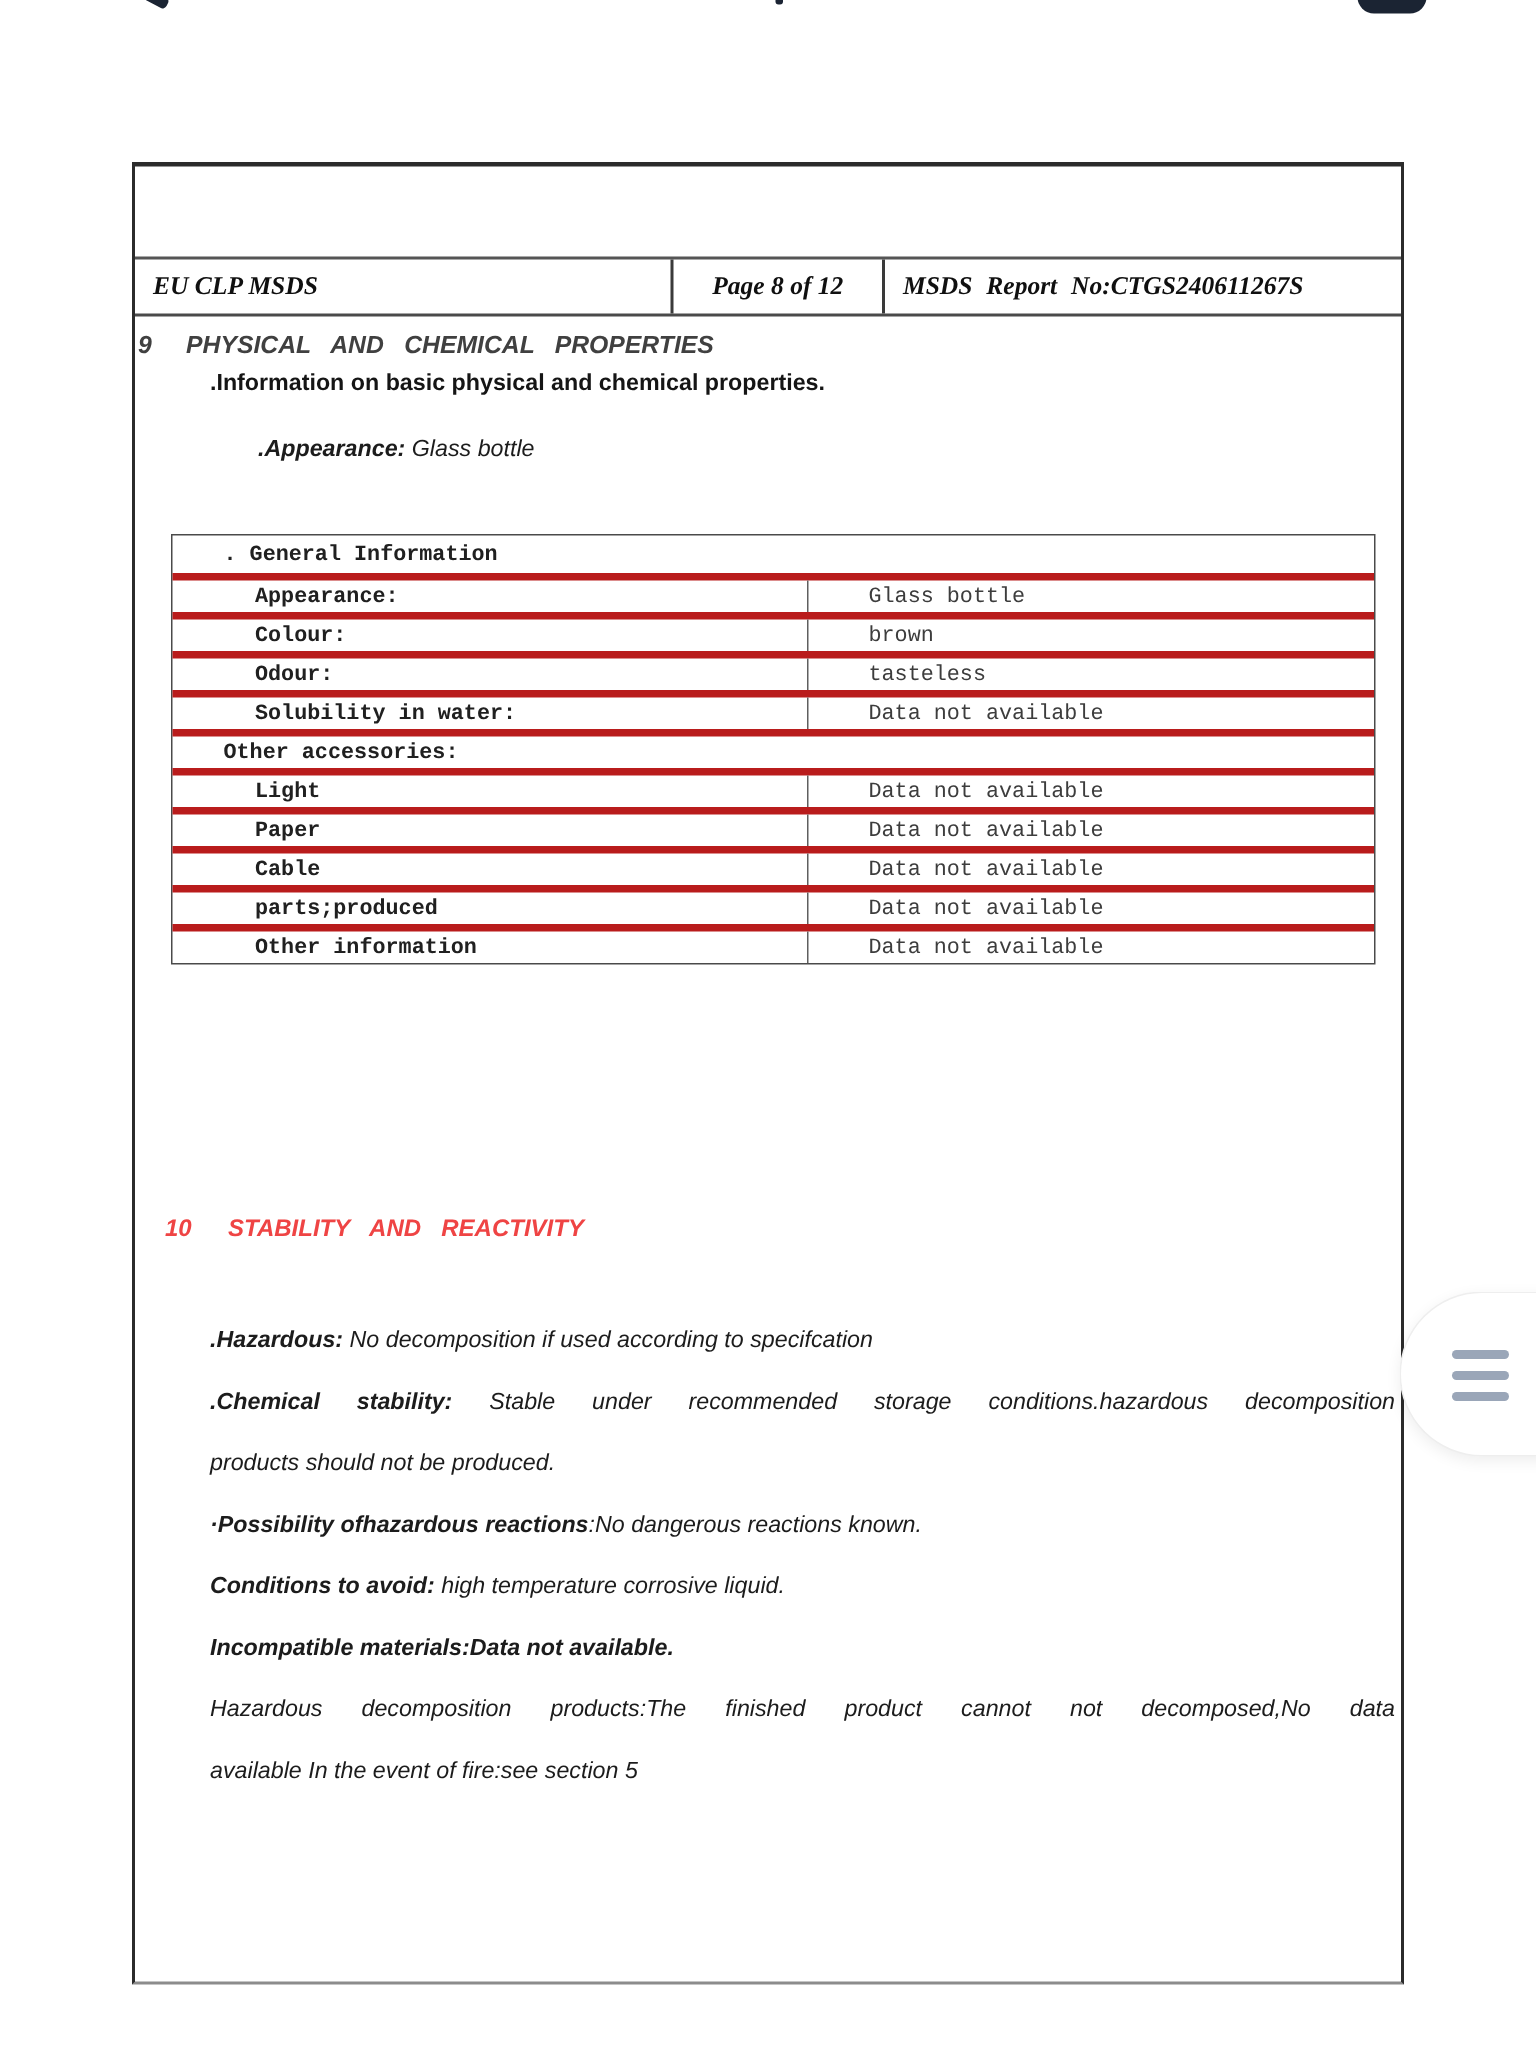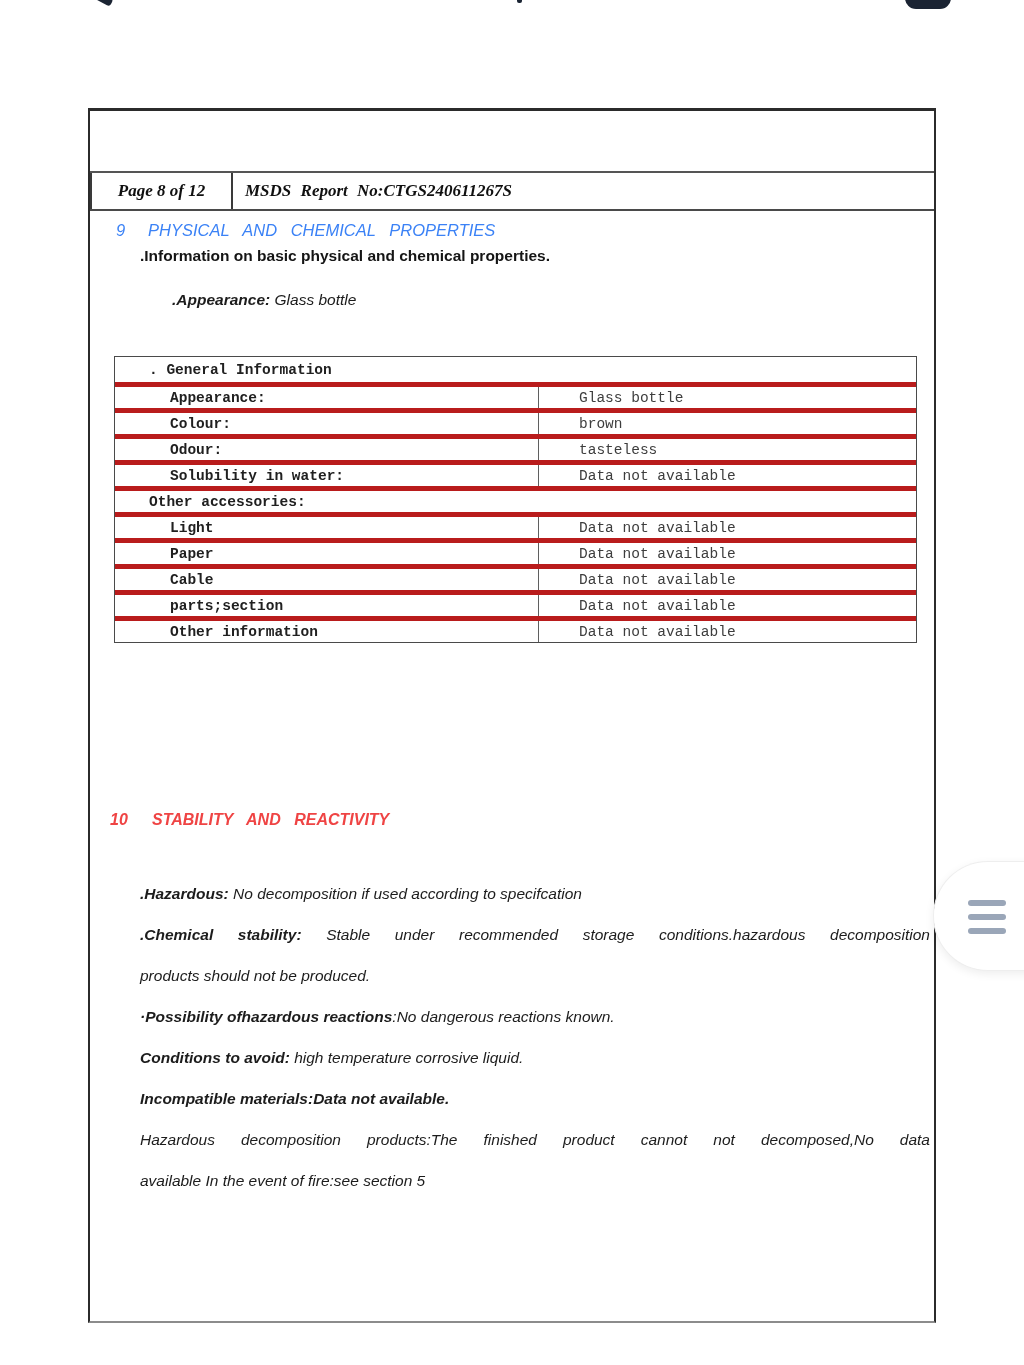--- a/index.html
+++ b/index.html
@@ -17,21 +17,21 @@
   
   .hdr-empty{position:absolute;left:0;top:0;width:100%;height:60px;border-bottom:2px solid #555;}
   .hdr-row{position:absolute;left:0;top:62px;width:100%;height:36px;border-bottom:2px solid #4a4a4a;display:flex;
            font-family:"Liberation Serif",serif;font-style:italic;font-weight:bold;font-size:17px;color:#101010;}
   .hdr-cell{display:flex;align-items:center;box-sizing:border-box;}
   .hdr-c1{width:357px;padding-left:12px;}
   .hdr-c2{width:143px;justify-content:center;border-left:2px solid #3a3a3a;border-right:2px solid #3a3a3a;}
   .hdr-c3{flex:1;padding-left:12px;word-spacing:5px;}
 
   
-  .s9-title{position:absolute;left:26px;top:110px;font-size:16.5px;font-style:italic;font-weight:normal;color:#3b82f6;}
+  .s9-title{position:absolute;left:2px;top:110px;font-size:16.5px;font-style:italic;font-weight:bold;color:#404040;}
   .s9-title .num{display:inline-block;width:32px;}
   .s9-title .ttl{word-spacing:9px;}
   .s9-sub{position:absolute;left:50px;top:136px;font-size:15.5px;font-weight:bold;color:#151515;}
   .s9-app{position:absolute;left:50px;top:180px;font-size:15.5px;font-style:italic;color:#1c1c1c;margin-left:32px;}
   .s9-app .lbl{font-weight:bold;}
 
   
   .ptable{position:absolute;left:24px;top:245px;width:801px;border:1px solid #4a4a4a;
           font-family:"Liberation Mono",monospace;font-size:14.5px;color:#1f1f1f;}
   .prow{display:flex;height:26px;border-top:5px solid #b91c1c;align-items:center;box-sizing:border-box;}
@@ -65,20 +65,23 @@
 
   <div class="back-frag"></div>
   <div class="title-frag"></div>
   <div class="capsule-frag"></div>
 
   <div class="page">
 
     <div class="hdr-empty"></div>
 
     <div class="hdr-row">
+      <div class="hdr-cell hdr-c1">
+        <span>EU CLP MSDS</span>
+      </div>
       <div class="hdr-cell hdr-c2">
         <span>Page 8 of 12</span>
       </div>
       <div class="hdr-cell hdr-c3">
         <span>MSDS Report No:CTGS240611267S</span>
       </div>
     </div>
 
     <div class="s9-title">
       <span class="num">9</span><span class="ttl">PHYSICAL AND CHEMICAL PROPERTIES</span>
@@ -117,21 +120,21 @@
       </div>
       <div class="prow">
         <div class="pcell-l">Paper</div>
         <div class="pcell-r">Data not available</div>
       </div>
       <div class="prow">
         <div class="pcell-l">Cable</div>
         <div class="pcell-r">Data not available</div>
       </div>
       <div class="prow">
-        <div class="pcell-l">parts;section</div>
+        <div class="pcell-l">parts;produced</div>
         <div class="pcell-r">Data not available</div>
       </div>
       <div class="prow">
         <div class="pcell-l">Other information</div>
         <div class="pcell-r">Data not available</div>
       </div>
     </div>
 
     <div class="s10-title">
       <span class="num">10</span><span class="ttl">STABILITY AND REACTIVITY</span>

